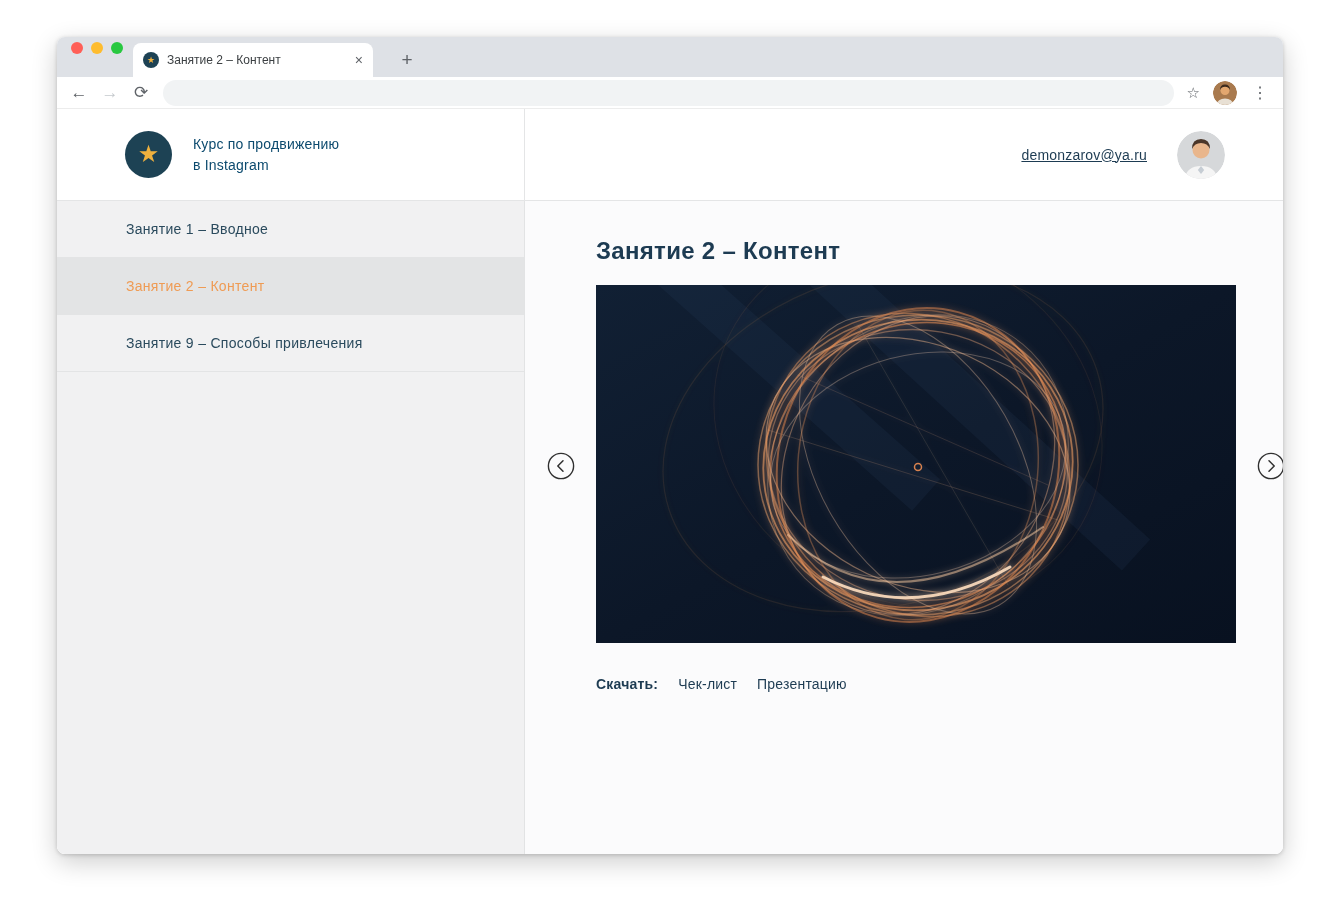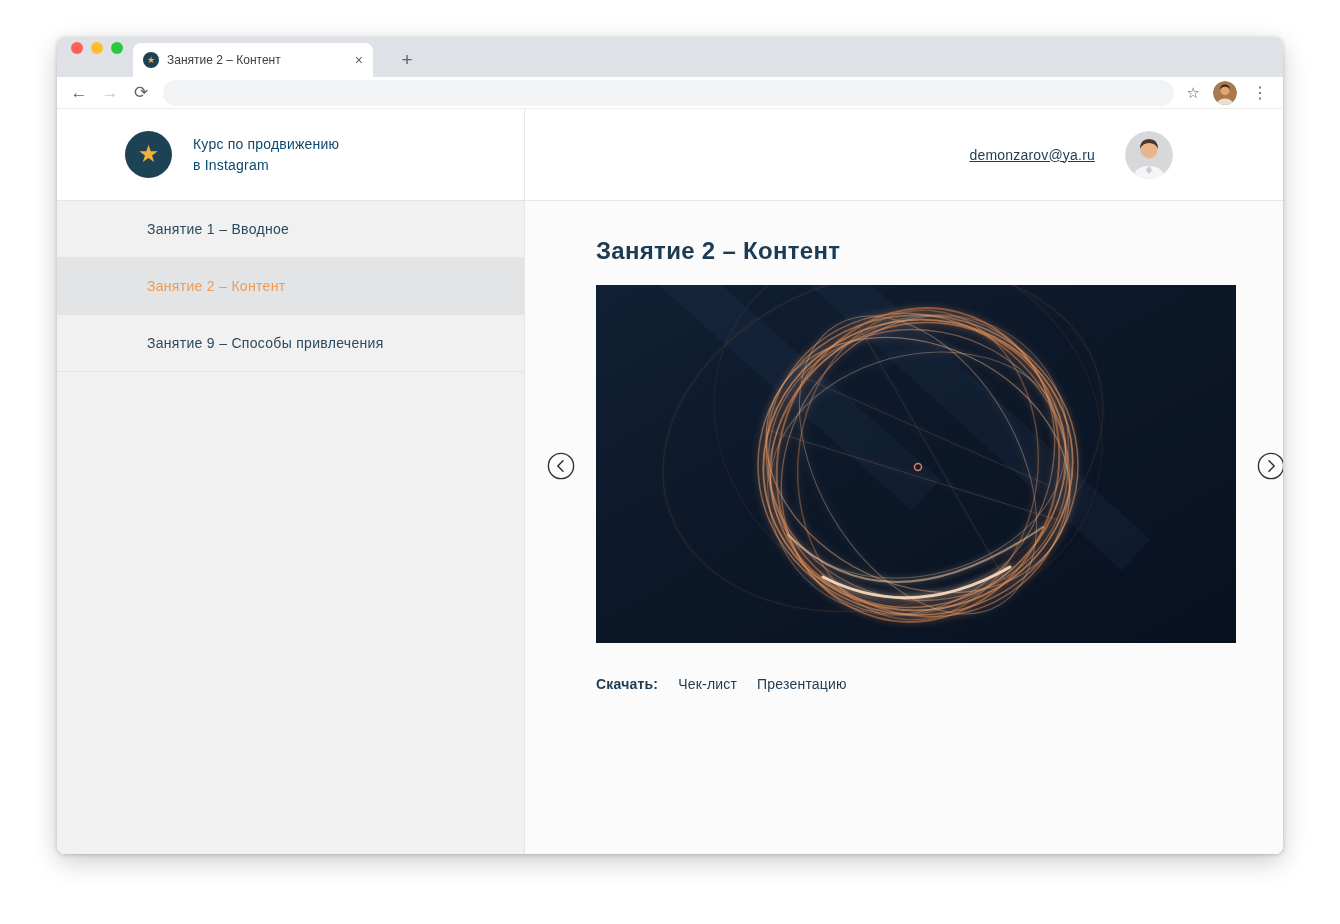--- a/index.html
+++ b/index.html
@@ -44,28 +44,28 @@
   .tb-star{font-size:15px;color:#5f6368;cursor:pointer;flex:none;}
   .mini-avatar{width:24px;height:24px;border-radius:50%;overflow:hidden;flex:none;cursor:pointer;}
   .tb-menu{font-size:16px;color:#5f6368;cursor:pointer;flex:none;padding:0 2px;}
   
   .app{flex:1;display:flex;flex-direction:column;min-height:0;background:#fff;border-radius:0 0 8px 8px;overflow:hidden;}
   .app-header{height:92px;flex:none;display:flex;border-bottom:1px solid #e4e5e6;}
   .header-left{width:468px;flex:none;display:flex;align-items:center;gap:21px;padding-left:68px;border-right:1px solid #e4e5e6;background:#fff;}
   .logo{width:47px;height:47px;border-radius:50%;background:#1d4254;display:flex;align-items:center;justify-content:center;flex:none;}
   .logo span{color:#efb13e;font-size:24px;line-height:1;transform:translateY(-1px);}
   .course-title{font-size:14px;color:#0c4a6e;line-height:1.45;letter-spacing:.2px;}
-  .header-right{flex:1;display:flex;align-items:center;justify-content:flex-end;gap:30px;padding-right:110px;background:#fff;}
+  .header-right{flex:1;display:flex;align-items:center;justify-content:flex-end;gap:30px;padding-right:58px;background:#fff;}
   .email-link{font-size:14px;color:var(--text-navy);text-decoration:underline;letter-spacing:.2px;cursor:pointer;}
   .avatar48{width:48px;height:48px;border-radius:50%;overflow:hidden;cursor:pointer;flex:none;}
   
   .app-body{flex:1;display:flex;min-height:0;position:relative;}
   .sidebar{width:468px;flex:none;background:var(--sidebar-bg,#f1f1f2);border-right:1px solid #e2e3e4;}
   .side-item{
-    height:57px;display:flex;align-items:center;padding-left:90px;font-size:14px;
+    height:57px;display:flex;align-items:center;padding-left:69px;font-size:14px;
     color:#2a4a5d;letter-spacing:.3px;border-bottom:1px solid #e3e4e5;cursor:pointer;
   }
   .side-item.active{background:var(--sidebar-active-bg,#e3e4e5);color:var(--accent-orange,#ef9b54);}
   .main{flex:1;background:#fbfbfc;padding:36px 0 0 71px;}
   .main h1{margin:0;font-size:24px;font-weight:700;color:var(--text-navy);letter-spacing:.3px;line-height:1.2;}
   .video-art{display:block;width:640px;height:358px;margin-top:19px;cursor:pointer;}
   .downloads{margin-top:33px;display:flex;align-items:baseline;gap:20px;font-size:14px;}
   .dl-label{font-weight:700;color:var(--text-navy);letter-spacing:.2px;}
   .dl-link{color:var(--text-navy);letter-spacing:.2px;cursor:pointer;}
   .nav-circle{position:absolute;width:28px;height:28px;top:251px;cursor:pointer;}

